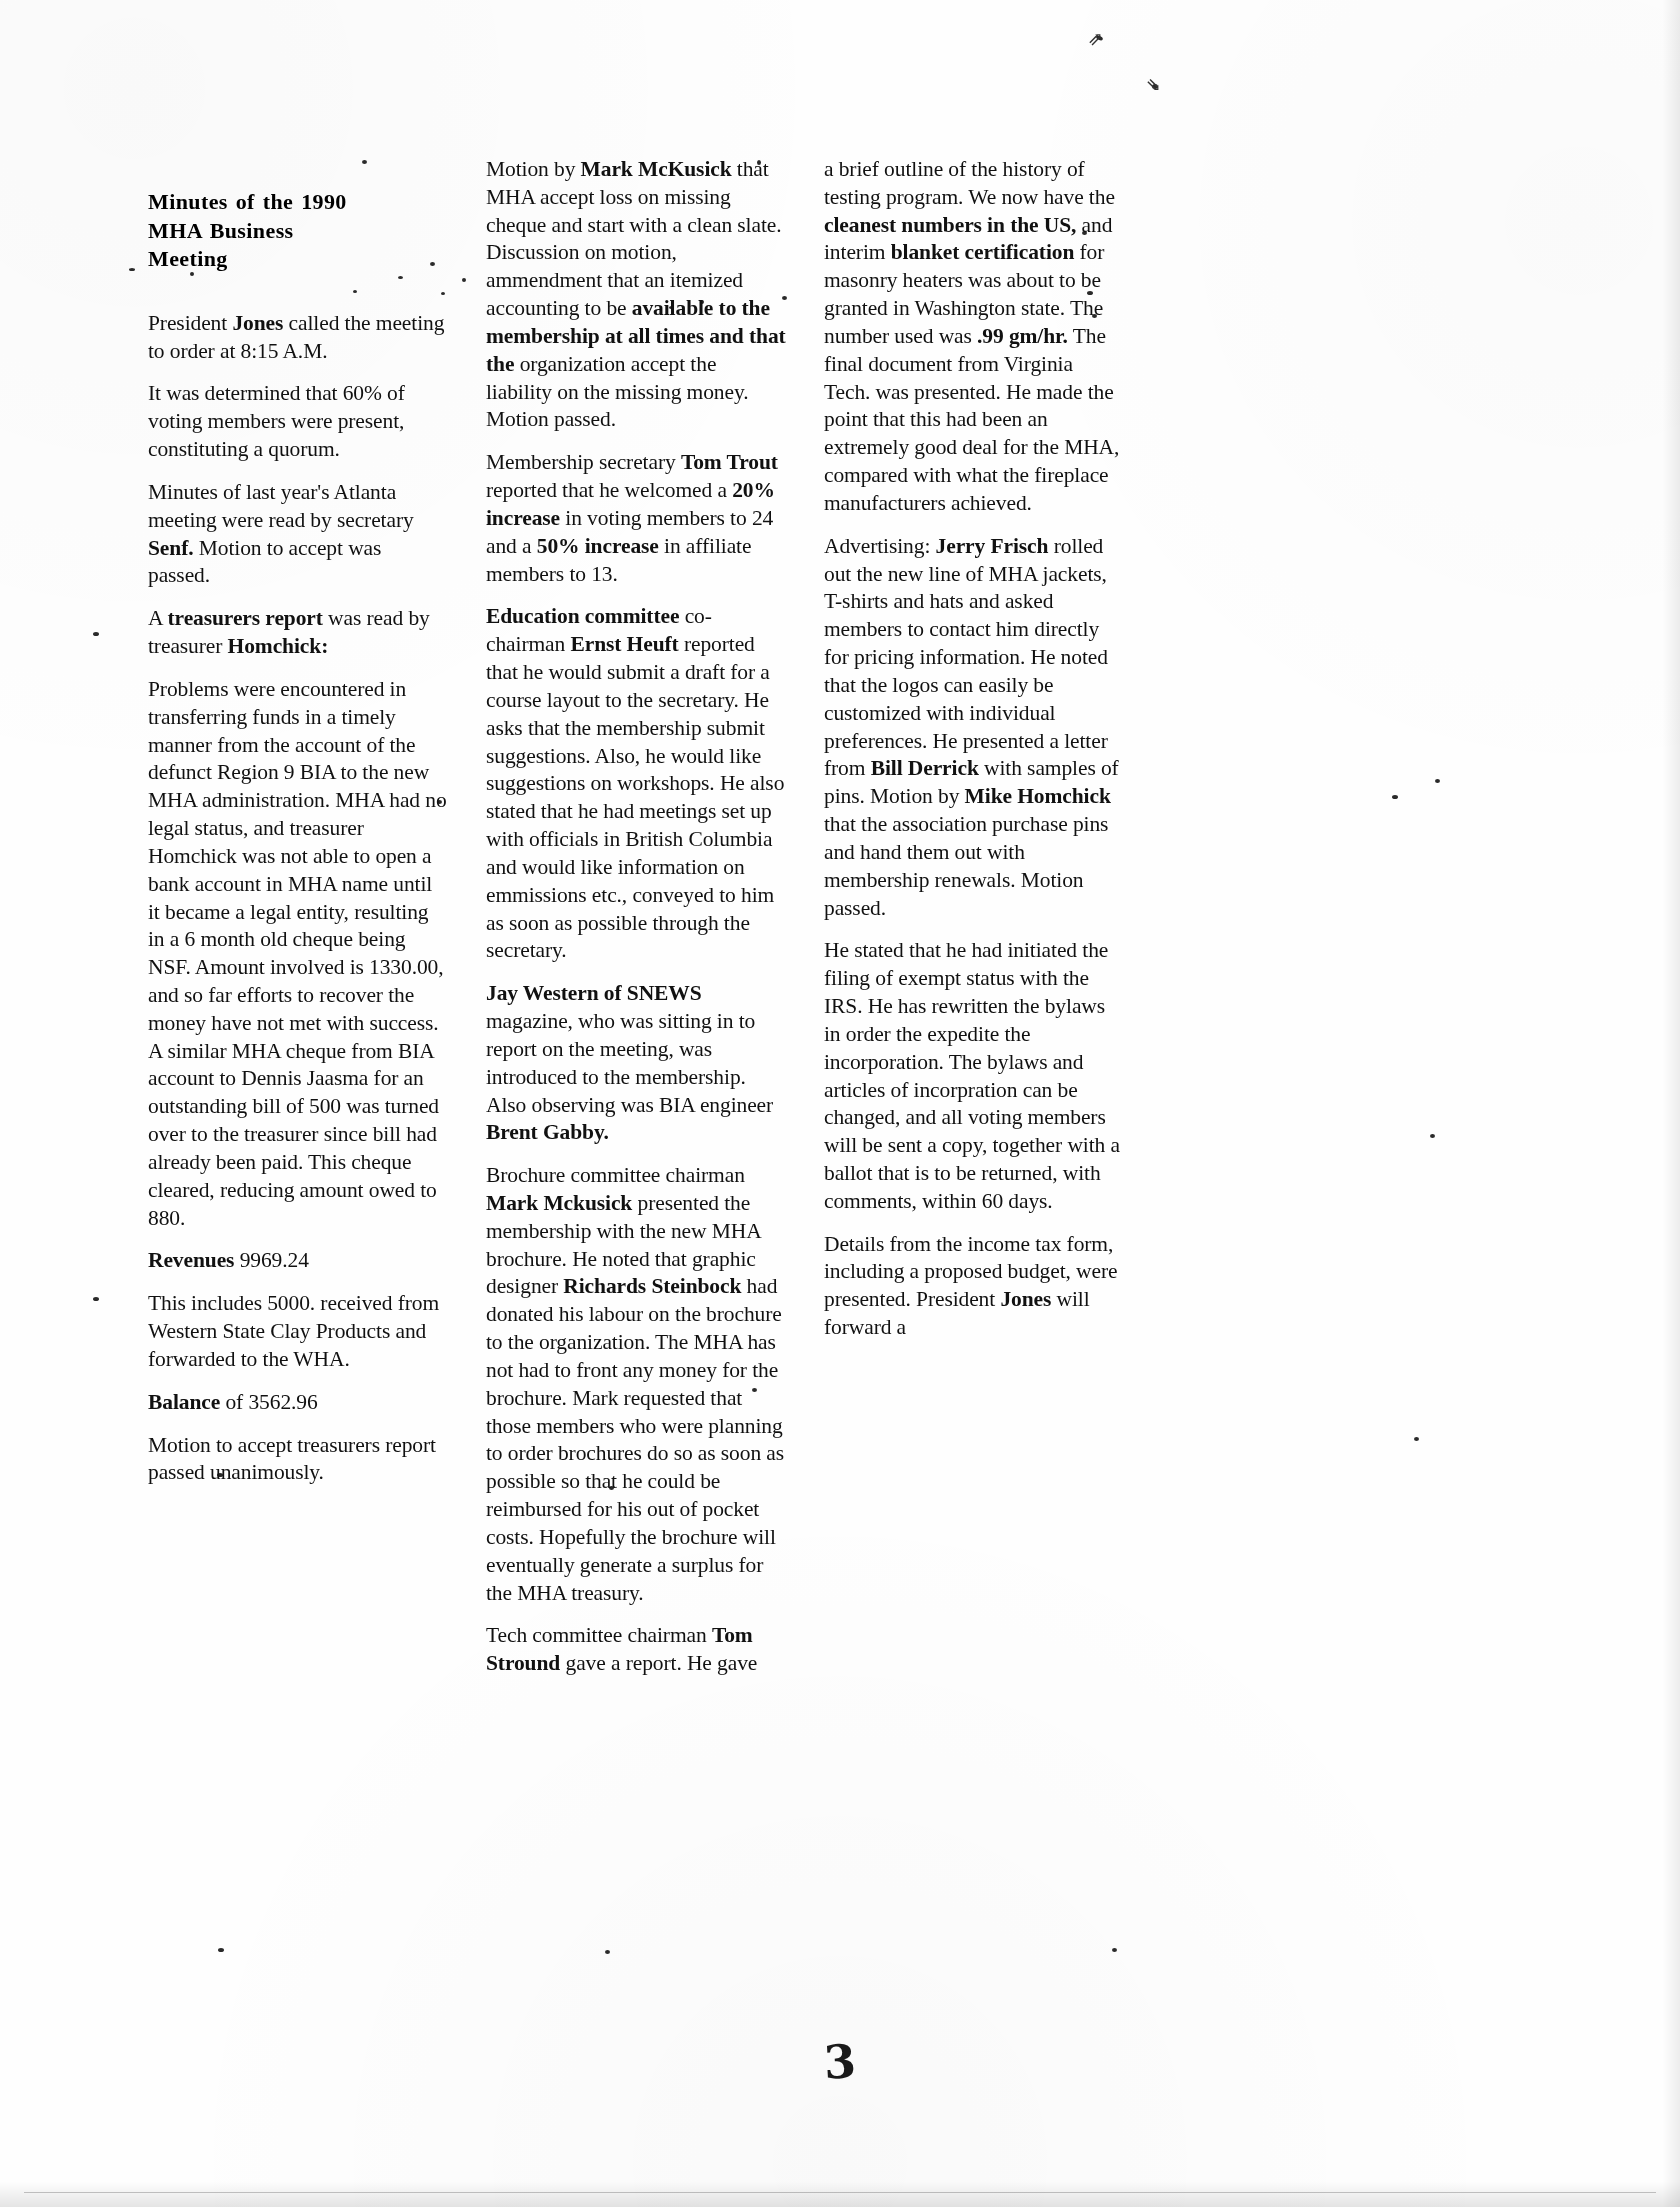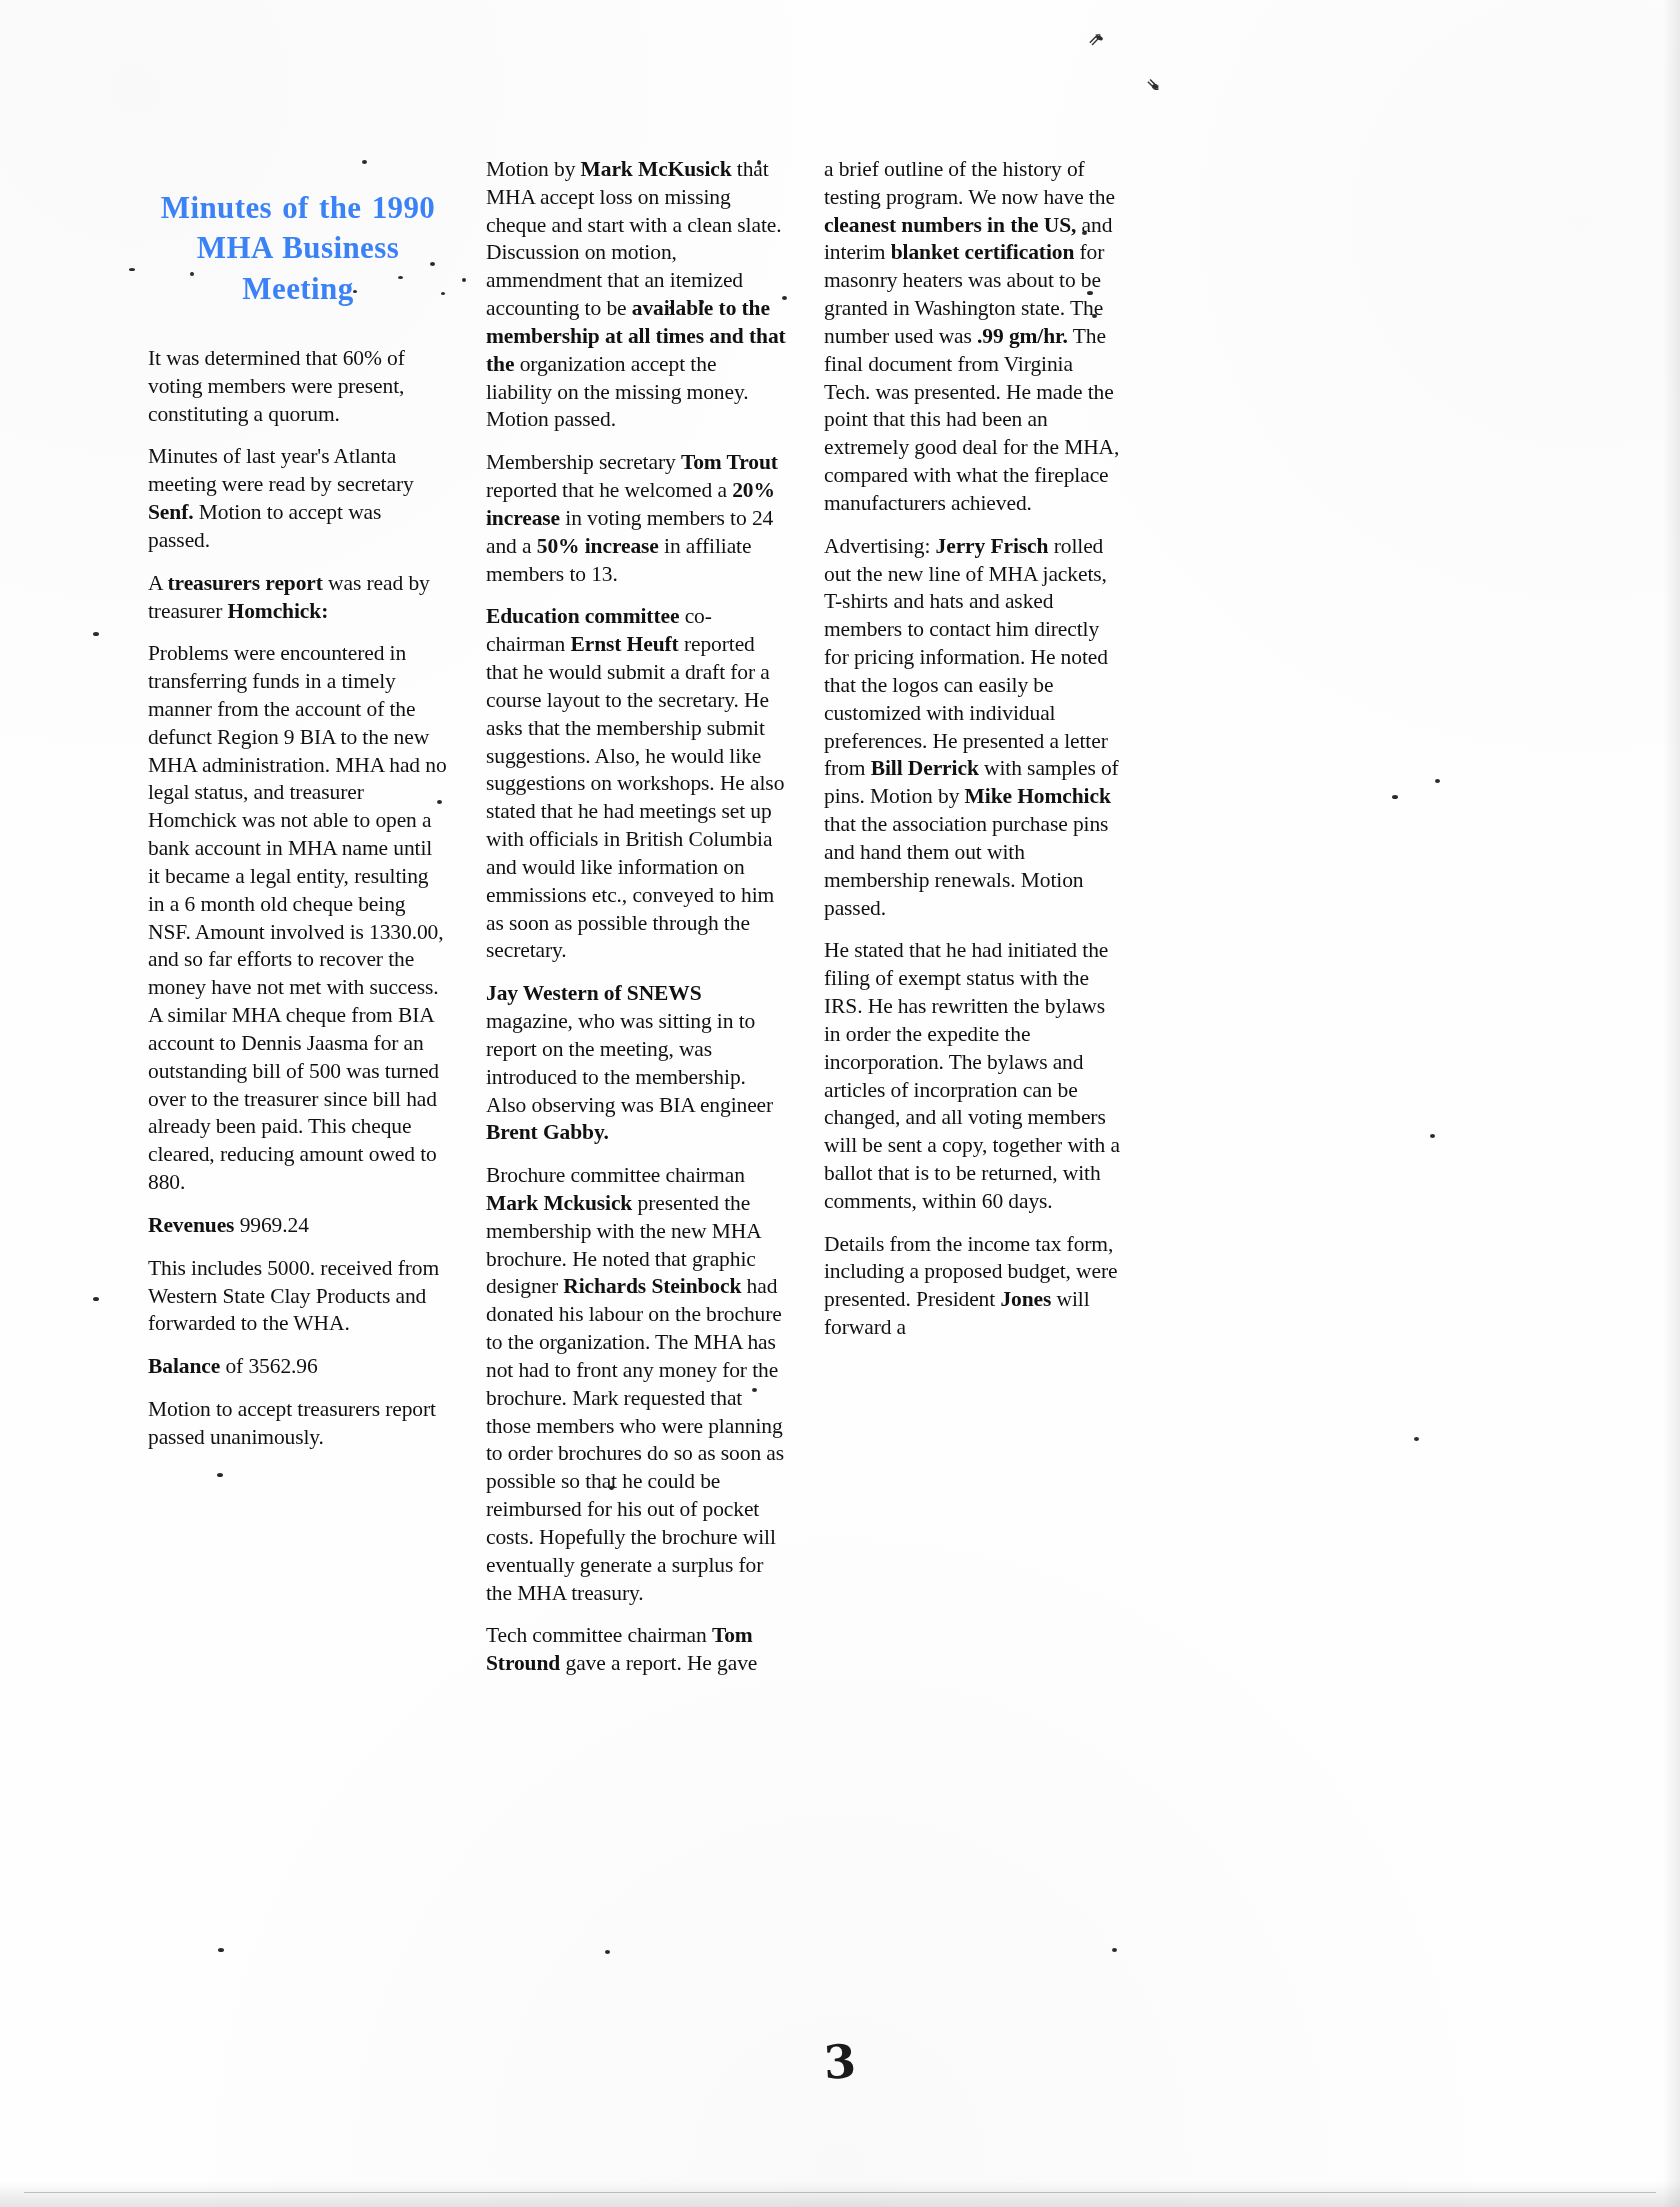--- a/index.html
+++ b/index.html
@@ -47,27 +47,27 @@
     display: flex;
     gap: 38px;
     height: 100%;
   }
   .column {
     width: 300px;
     flex: 0 0 300px;
   }
 
   .doc-title {
-    text-align: center;
-    font-size: 31px;
+    text-align: left;
+    font-size: 22px;
     line-height: 1.30;
     font-weight: 700;
     letter-spacing: 0.4px;
     margin: 48px 0 36px 0;
-    color: #3b82f6;
+    color: #000000;
     word-spacing: 2px;
   }
 
   .para {
     font-size: 21.5px;
     line-height: 1.295;
     margin: 0 0 15px 0;
     text-align: left;
     color: #111;
     letter-spacing: -0.1px;
@@ -175,20 +175,21 @@
 
   <div id="article">
     <div class="columns">
 
       <div class="column c1">
         <h1 class="doc-title">
           <span>Minutes of the 1990</span><br>
           <span>MHA Business</span><br>
           <span>Meeting</span>
         </h1>
+        <p class="para">President <b>Jones</b> called the meeting to order at 8:15 A.M.</p>
         <p class="para">It was determined that 60% of voting members were present, constituting a quorum.</p>
         <p class="para">Minutes of last year's Atlanta meeting were read by secretary <b>Senf.</b> Motion to accept was passed.</p>
         <p class="para">A <b>treasurers report</b> was read by treasurer <b>Homchick:</b></p>
         <p class="para">Problems were encountered in transferring funds in a timely manner from the account of the defunct Region 9 BIA to the new MHA administration. MHA had no legal status, and treasurer Homchick was not able to open a bank account in MHA name until it became a legal entity, resulting in a 6 month old cheque being NSF. Amount involved is 1330.00, and so far efforts to recover the money have not met with success. A similar MHA cheque from BIA account to Dennis Jaasma for an outstanding bill of 500 was turned over to the treasurer since bill had already been paid. This cheque cleared, reducing amount owed to 880.</p>
         <p class="para"><b>Revenues</b> 9969.24</p>
         <p class="para">This includes 5000. received from Western State Clay Products and forwarded to the WHA.</p>
         <p class="para"><b>Balance</b> of 3562.96</p>
         <p class="para">Motion to accept treasurers report passed unanimously.</p>
       </div>
 

